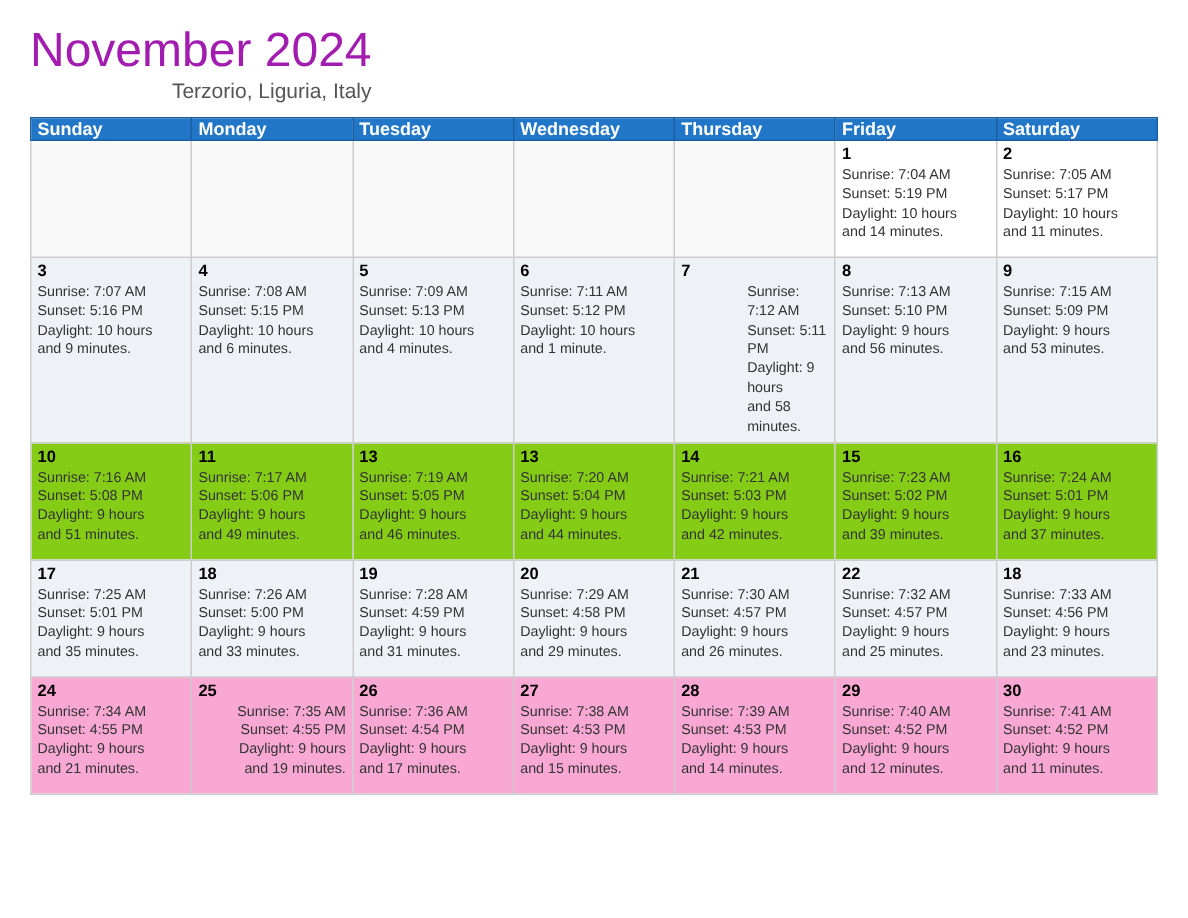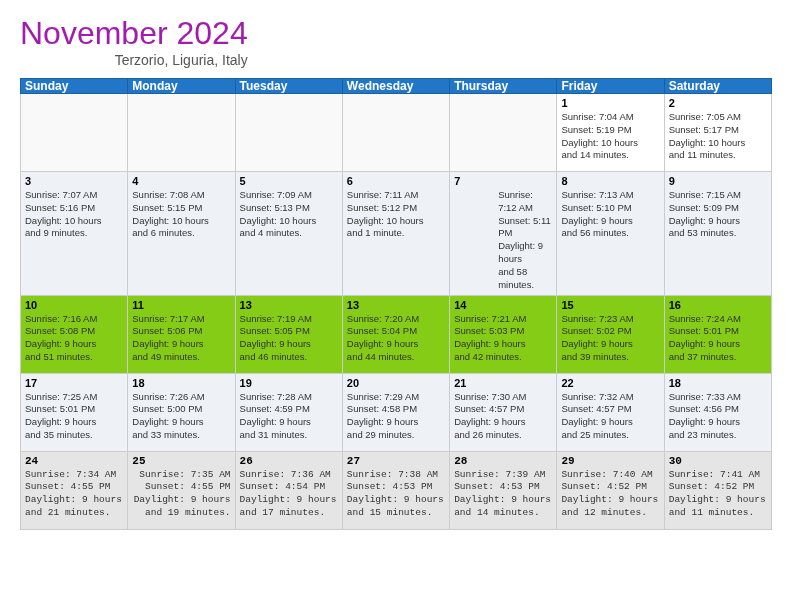--- a/index.html
+++ b/index.html
@@ -89,21 +89,21 @@
       color: #333;
       line-height: 1.35;
     }
     tr:nth-child(even) td:not(.empty) {
       background: #eef2f7;
     }
     tr.row1 td { background: #fff; }
     tr.row2 td { background: #f0f4f8; }
     tr.row3 td { background: #84cc16; }
     tr.row4 td { background: #f0f4f8; }
-    tr.row5 td { background: #e5e5e5; font-family: Liberation Mono, monospace; }
+    tr.row5 td { background: #f9a8d4; }
     td.empty { background: #f9f9f9 !important; }
   </style>
 </head>
 <body>
 
 <div class="container">
   <div class="header">
     <div class="title-section">
       <div class="month-title">November 2024</div>
       <div class="location">Terzorio, Liguria, Italy</div>

